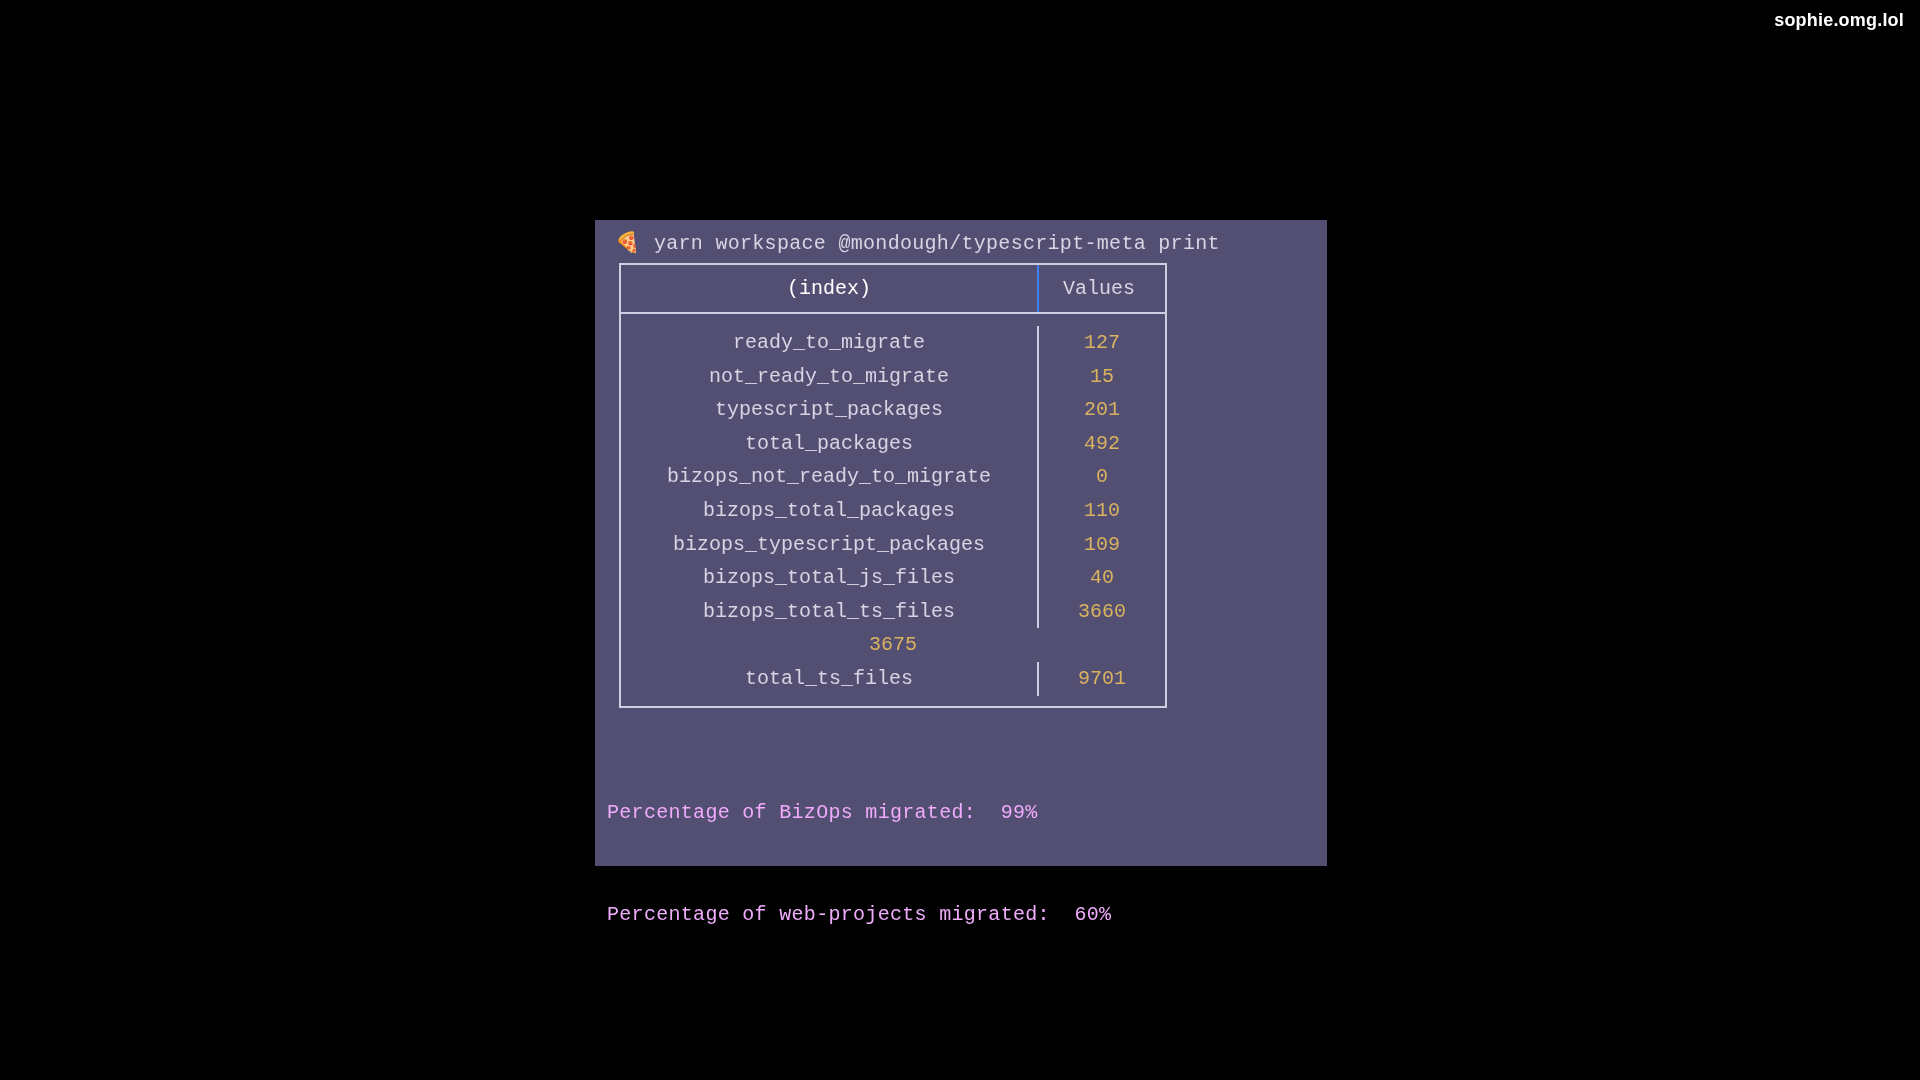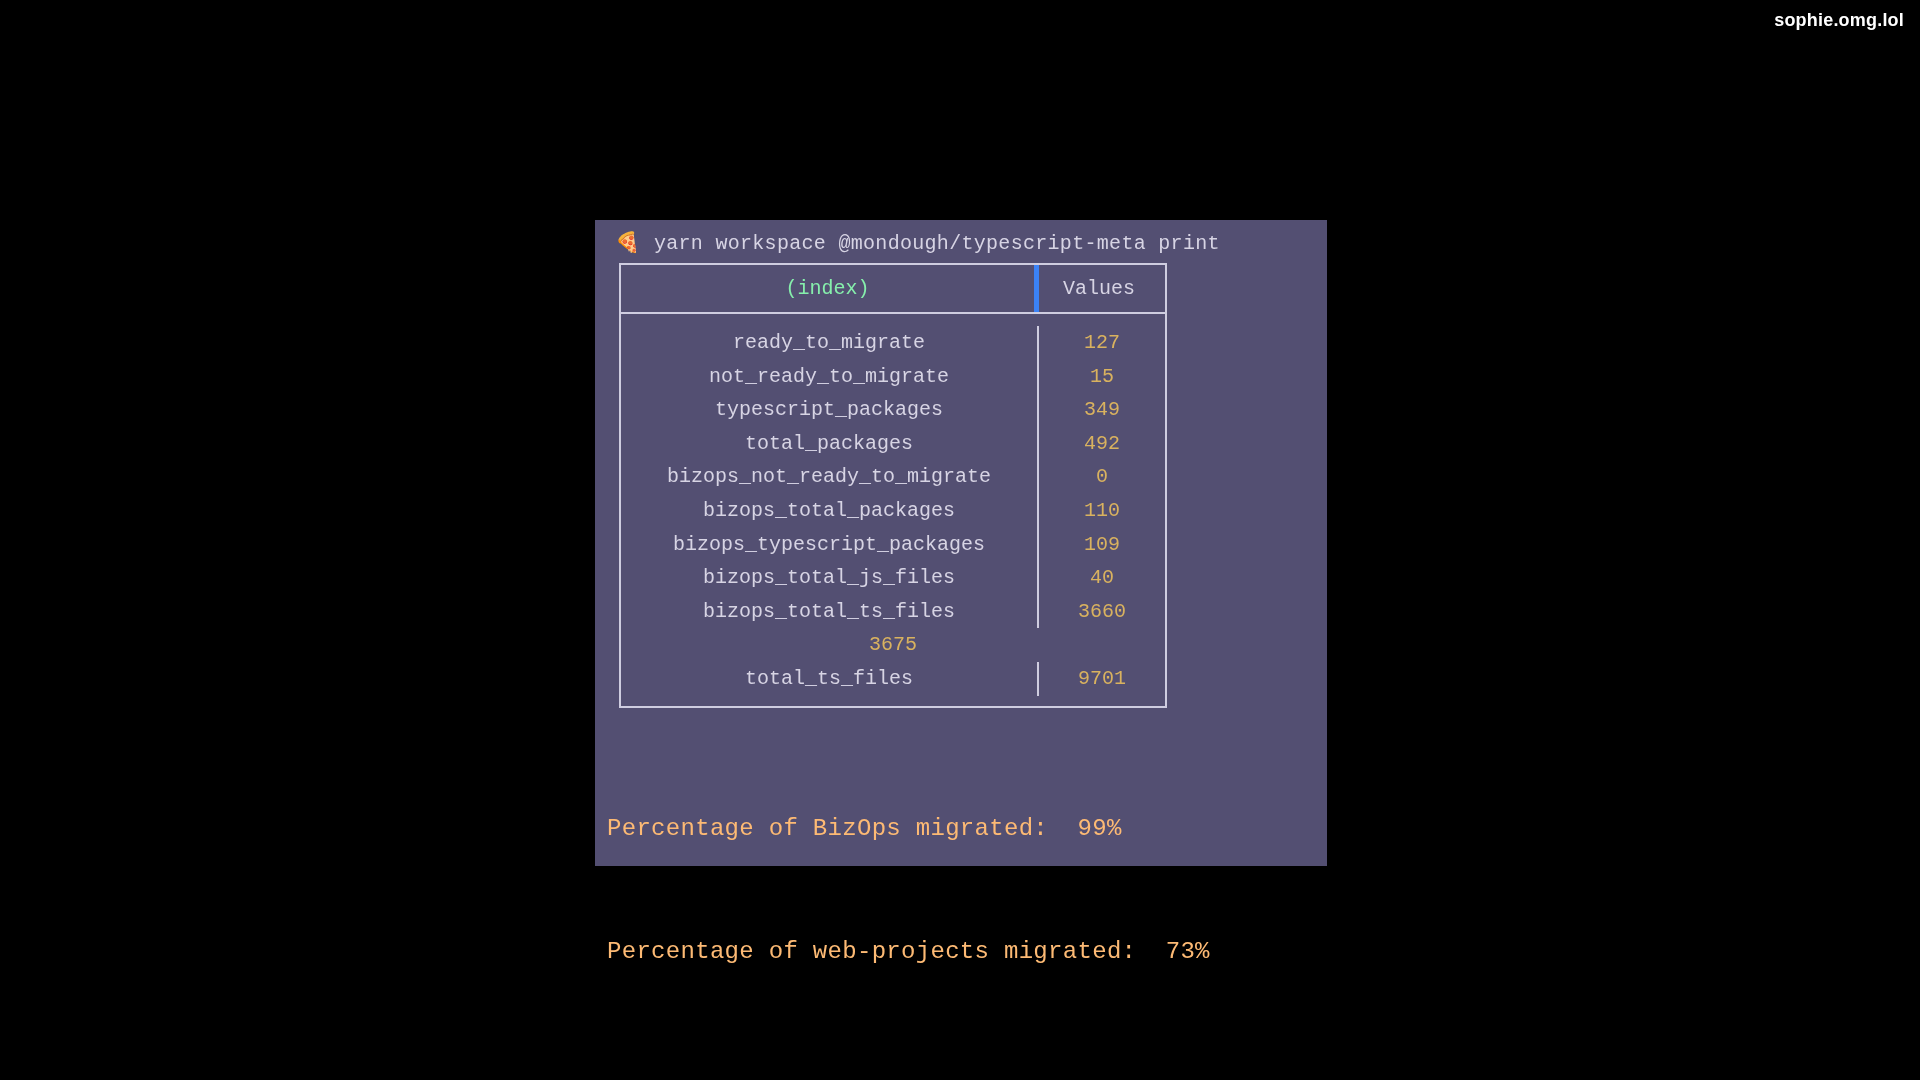--- a/index.html
+++ b/index.html
@@ -59,24 +59,24 @@
       margin-top: 2px;
       margin-left: 6px;
       border-collapse: collapse;
     }
     .table-header {
       display: flex;
       border-bottom: 2px solid #cfcde0;
     }
     .th-index {
       width: 418px;
-      border-right: 5px solid #3b82f6;
+      border-right: 2px solid #3b82f6;
       text-align: center;
       padding: 10px 8px;
-      color: #86efac;
+      color: #ffffff;
     }
     .th-values {
       flex: 1;
       padding: 10px 8px;
       color: #d7d4e4;
       margin-left: 16px;
     }
     .table-body {
       padding: 12px 0 10px 0;
     }
@@ -91,22 +91,22 @@
       color: #d7d4e4;
     }
     .cell-value {
       flex: 1;
       text-align: center;
       color: #d9b25f;
     }
     .summary {
       margin-top: 20px;
       margin-left: -6px;
-      color: #fdba74;
-      font-size: 24px;
+      color: #f0abfc;
+      font-size: 20px;
       line-height: 1.7;
       white-space: pre;
       letter-spacing: 0.3px;
     }
   </style>
 </head>
 <body>
 
 <div class="watermark">sophie.omg.lol</div>
 
@@ -125,21 +125,21 @@
       <div class="row">
         <div class="cell-index">ready_to_migrate</div>
         <div class="cell-value">127</div>
       </div>
       <div class="row">
         <div class="cell-index">not_ready_to_migrate</div>
         <div class="cell-value">15</div>
       </div>
       <div class="row">
         <div class="cell-index">typescript_packages</div>
-        <div class="cell-value">349</div>
+        <div class="cell-value">201</div>
       </div>
       <div class="row">
         <div class="cell-index">total_packages</div>
         <div class="cell-value">492</div>
       </div>
       <div class="row">
         <div class="cell-index">bizops_not_ready_to_migrate</div>
         <div class="cell-value">0</div>
       </div>
       <div class="row">
@@ -163,15 +163,15 @@
       </div>
       <div class="row">
         <div class="cell-index">total_ts_files</div>
         <div class="cell-value">9701</div>
       </div>
     </div>
   </div>
 
   <div class="summary">
     <div>Percentage of BizOps migrated:  99%</div>
-    <div>Percentage of web-projects migrated:  73%</div>
+    <div>Percentage of web-projects migrated:  60%</div>
   </div>
 </div>
 
 </body></html>

